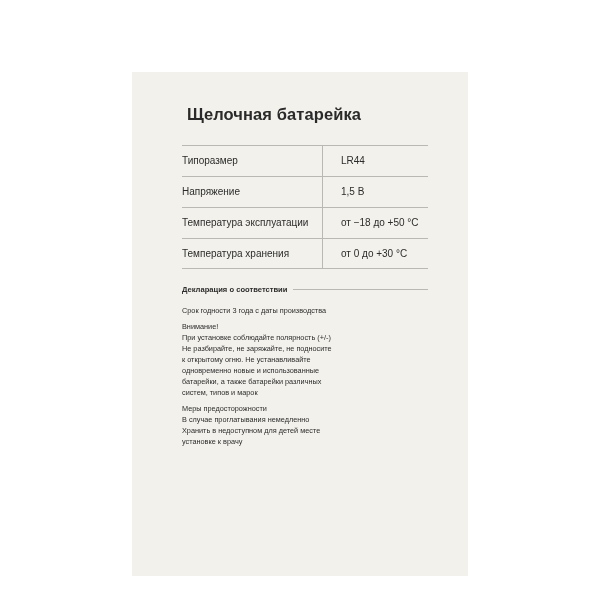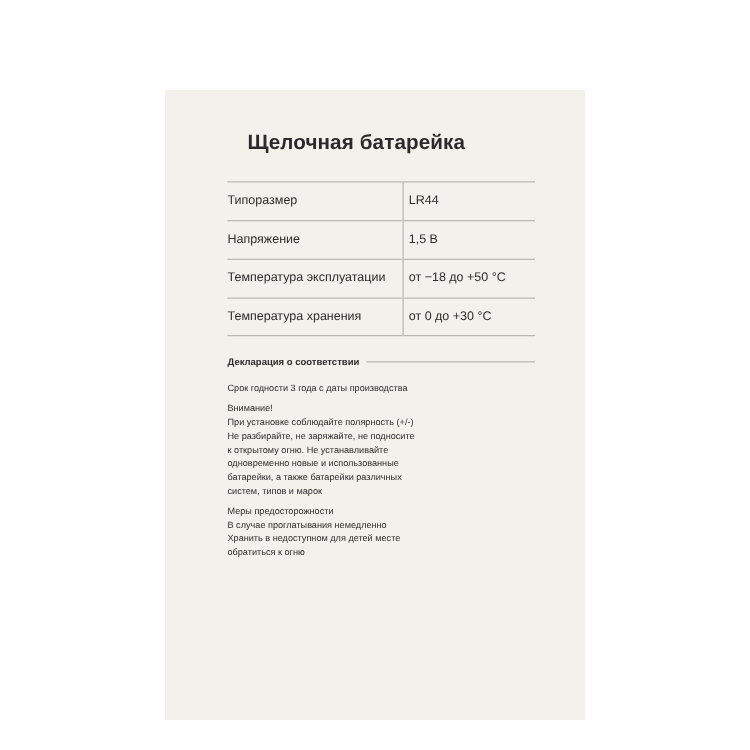--- a/index.html
+++ b/index.html
@@ -34,21 +34,21 @@
     left: 50px;
     top: 32px;
     width: 246px;
   }
   .title {
     font-size: 16.5px;
     font-weight: bold;
     color: #2a2a2a;
     line-height: 1.28;
     letter-spacing: 0.1px;
-    margin: 0 0 20px 16px;
+    margin: 0 0 20px 5px;
   }
   .title .line {
     display: block;
     white-space: nowrap;
   }
   
   .spec-table {
     width: 246px;
     border-collapse: collapse;
     margin-bottom: 16px;
@@ -65,21 +65,21 @@
     padding: 8px 0 8px 0;
     vertical-align: top;
     line-height: 1.38;
   }
   .spec-table td.name {
     width: 132px;
     border-right: 1px solid #b9b8b2;
     padding-right: 8px;
   }
   .spec-table td.value {
-    padding-left: 4px;
+    padding-left: 18px;
   }
   
   .decl-row {
     display: flex;
     align-items: center;
     gap: 6px;
     margin: 6px 0 12px 0;
   }
   .decl-text {
     font-size: 7.6px;
@@ -153,19 +153,19 @@
         <p>При установке соблюдайте полярность (+/-)</p>
         <p>Не разбирайте, не заряжайте, не подносите</p>
         <p>к открытому огню. Не устанавливайте</p>
         <p>одновременно новые и использованные</p>
         <p>батарейки, а также батарейки различных</p>
         <p>систем, типов и марок</p>
         <div class="gap"></div>
         <p class="bold">Меры предосторожности</p>
         <p>В случае проглатывания немедленно</p>
         <p>Хранить в недоступном для детей месте</p>
-        <p>обратиться к огню</p>
+        <p>установке к врачу</p>
       </div>
 
     </div>
   </div>
 
 </div>
 
 </body></html>

